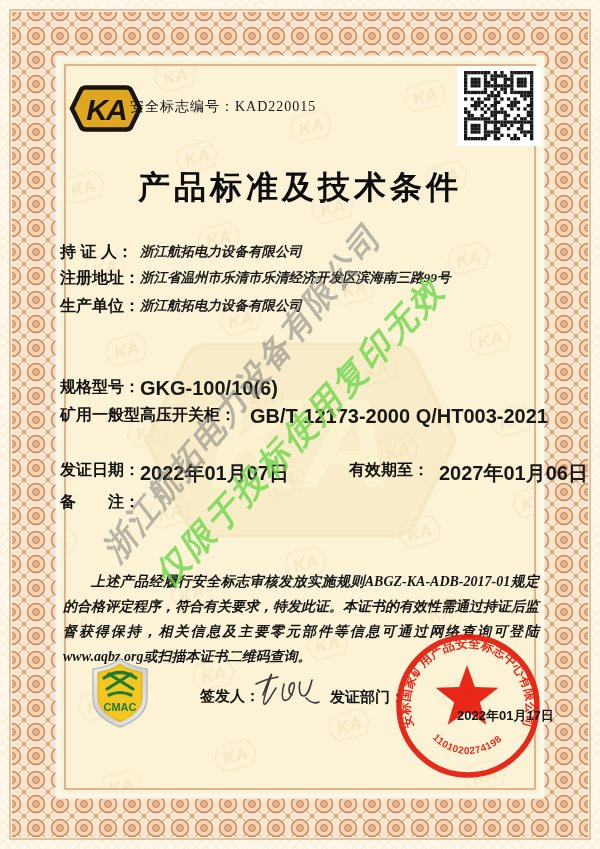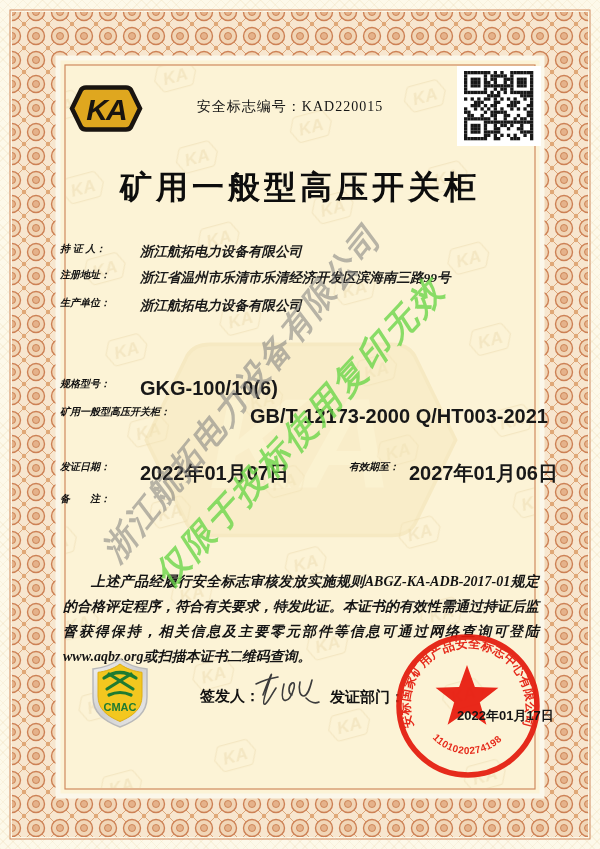--- a/index.html
+++ b/index.html
@@ -8,26 +8,26 @@
     background:
       repeating-linear-gradient(45deg, rgba(222,190,130,.13) 0 1px, transparent 1px 7px),
       repeating-linear-gradient(-45deg, rgba(222,190,130,.13) 0 1px, transparent 1px 7px),
       #fdf9ea;
     font-family:"Liberation Sans", sans-serif;
   }
   .bg{position:absolute;left:0;top:0;z-index:1;}
   .layer{position:absolute;left:0;top:0;width:600px;height:849px;}
   .content{z-index:2;}
   .abs{position:absolute;}
-  .certno{left:130px;top:98px;width:320px;text-align:center;
+  .certno{left:130px;top:98px;width:320px;
     font-family:"Liberation Serif", serif;font-size:14px;color:#161616;letter-spacing:1px;}
   .title{left:0;top:166px;width:600px;text-align:center;font-size:32px;font-weight:900;
     color:#0d0d0d;letter-spacing:4px;}
   .row{position:absolute;left:60px;height:19px;white-space:nowrap;}
-  .lbl{display:inline-block;width:80px;font-size:10px;font-weight:700;color:#111;vertical-align:top;font-style:italic;}
+  .lbl{display:inline-block;width:80px;font-size:16px;font-weight:700;color:#111;vertical-align:top;}
   .lbl.wide{width:190px;}
   .lbl.auto{width:auto;margin-right:10px;}
   .val{font-size:13.5px;font-weight:700;color:#181818;}
   .kai{font-family:"Liberation Serif", serif;font-style:italic;}
   .hei{font-family:"Liberation Sans", sans-serif;font-size:20px;}
   .gap{display:inline-block;width:60px;}
   .para{left:63px;top:569px;width:476px;font-family:"Liberation Serif", serif;font-style:italic;
     font-size:14px;font-weight:700;color:#141414;line-height:25px;text-align:justify;text-indent:2em;}
   .ftlbl{font-size:15px;font-weight:700;color:#111;}
   .wm{position:absolute;white-space:nowrap;font-family:"Liberation Serif", serif;
@@ -345,21 +345,21 @@
           <rect x="19.799999999999997" y="66" width="3.3" height="3.3"></rect>
           <rect x="29.7" y="66" width="3.3" height="3.3"></rect>
           <rect x="33" y="66" width="3.3" height="3.3"></rect>
           <rect x="46.199999999999996" y="66" width="3.3" height="3.3"></rect>
           <rect x="49.5" y="66" width="3.3" height="3.3"></rect>
           <rect x="52.8" y="66" width="3.3" height="3.3"></rect>
           <rect x="66" y="66" width="3.3" height="3.3"></rect>
         </g>
     </svg>
 
-    <div class="abs title">矿用一般型高压开关柜</div>
+    <div class="abs title">产品标准及技术条件</div>
 
     <div class="row" style="top:242px">
       <span class="lbl">持 证 人：</span><span class="val kai">浙江航拓电力设备有限公司</span></div>
     <div class="row" style="top:268px">
       <span class="lbl">注册地址：</span><span class="val kai">浙江省温州市乐清市乐清经济开发区滨海南三路99号</span></div>
     <div class="row" style="top:296px">
       <span class="lbl">生产单位：</span><span class="val kai">浙江航拓电力设备有限公司</span></div>
     <div class="row" style="top:377px">
       <span class="lbl">规格型号：</span><span class="val hei">GKG-100/10(6)</span></div>
     <div class="row" style="top:405px">

